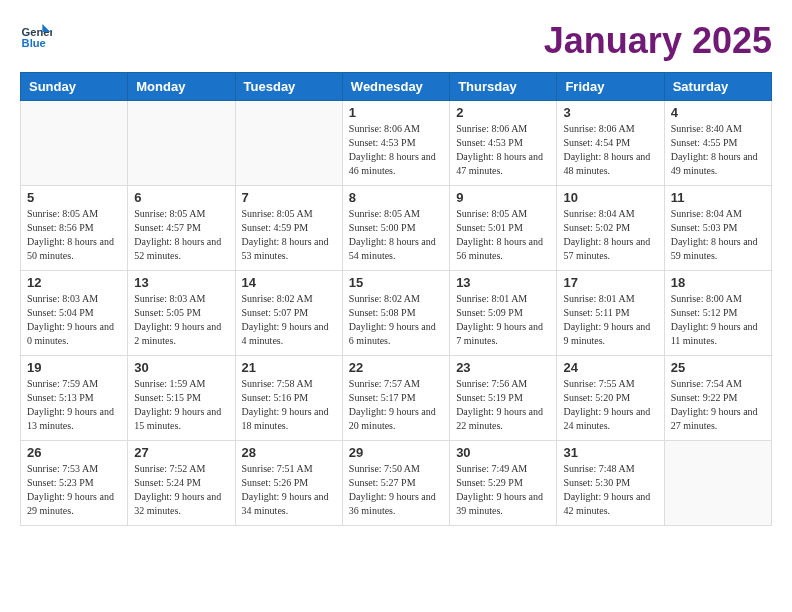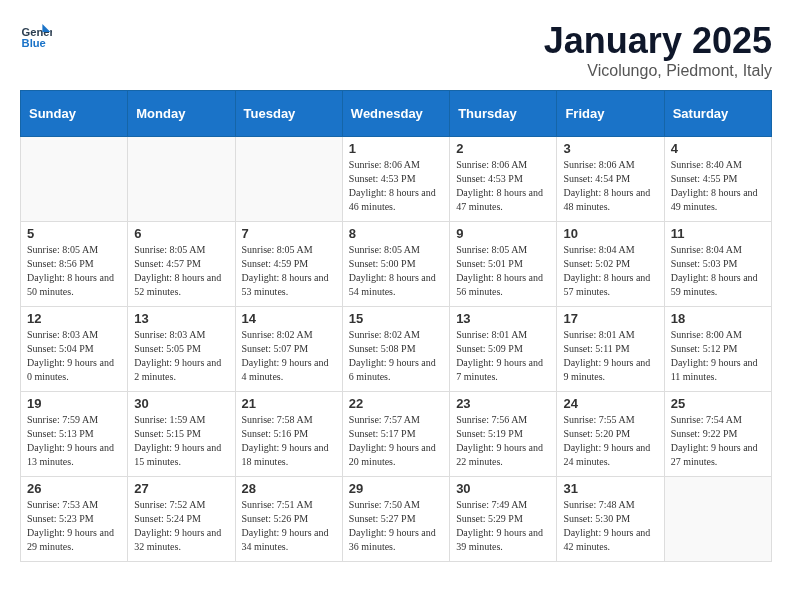--- a/index.html
+++ b/index.html
@@ -25,36 +25,36 @@
       height: 32px;
       margin-right: 4px;
       position: relative;
     }
     .title-block {
       text-align: right;
     }
     .calendar-title {
       font-size: 36px;
       font-weight: bold;
-      color: #0f172a;
+      color: #701a75;
     }
     .calendar-subtitle {
       font-size: 16px;
       color: #555;
     }
     .calendar {
       width: 100%;
       border-collapse: collapse;
       border: 1px solid #ccc;
     }
     .calendar th {
       background-color: #1a73c8;
       color: white;
       text-align: left;
-      padding: 15px 8px;
+      padding: 6px 8px;
       font-size: 13px;
       border: 1px solid #1565a8;
     }
     .calendar td {
       vertical-align: top;
       border: 1px solid #ddd;
       padding: 4px 6px;
       width: 14.28%;
       min-height: 80px;
       font-size: 10.5px;
@@ -87,21 +87,20 @@
 <div class="header">
   <div class="logo">
     <svg class="logo-icon" viewBox="0 0 40 40" width="40" height="40">
       <text x="2" y="20" font-size="14" font-weight="bold" fill="#2c3e50">General</text>
       <text x="2" y="34" font-size="14" font-weight="bold" fill="#1a73c8">Blue</text>
       <polygon points="28,5 38,15 28,15" fill="#1a73c8"></polygon>
     </svg>
   </div>
   <div class="title-block">
     <div class="calendar-title">January 2025</div>
-    <div class="calendar-subtitle">Vicolungo, Piedmont, Italy</div>
   </div>
 </div>
 
 <table class="calendar">
   <thead>
     <tr>
     <th>Sunday</th>
         <th>Monday</th>
         <th>Tuesday</th>
         <th>Wednesday</th>

